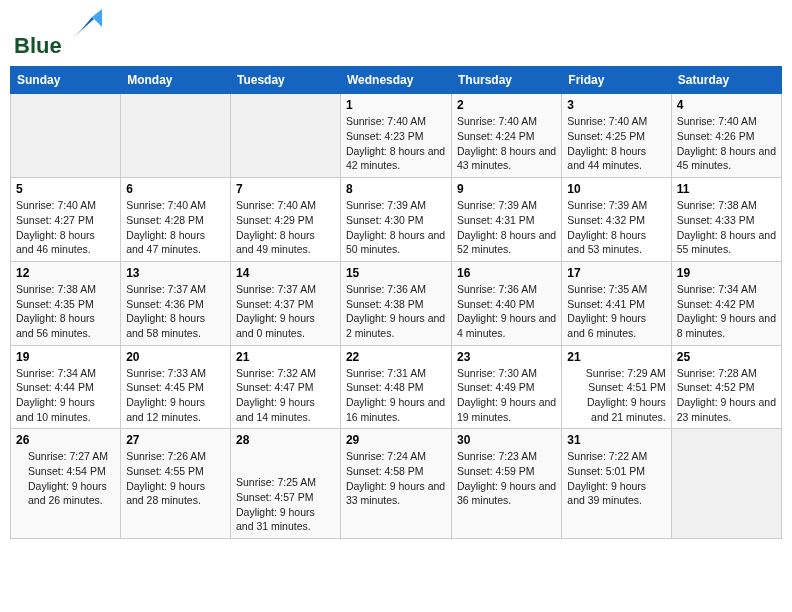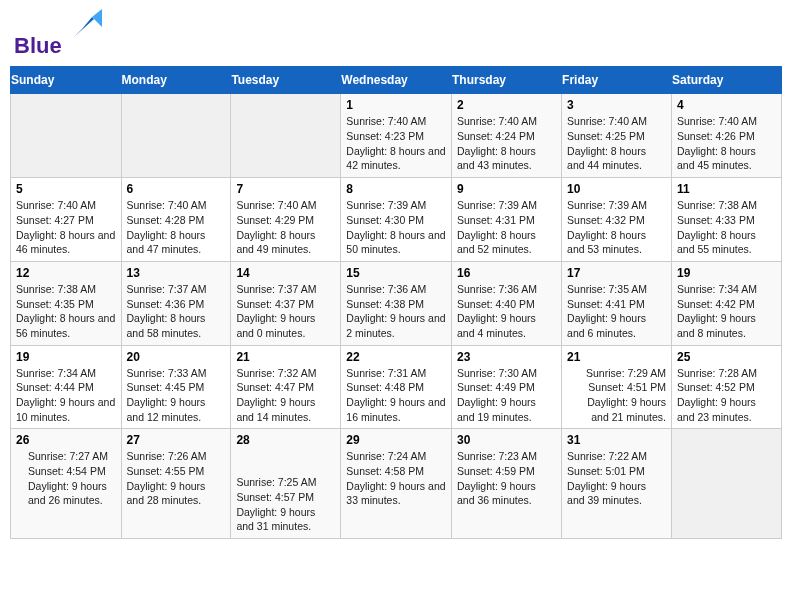--- a/index.html
+++ b/index.html
@@ -21,21 +21,21 @@
       display: flex;
       flex-direction: column;
       align-items: flex-start;
     }
     .logo-text {
       font-size: 22px;
       font-weight: bold;
       color: #1a1a2e;
       line-height: 1.1;
     }
-    .logo-text span.blue { color: #4c1d95; }
+    .logo-text span.blue { color: #14532d; }
     .title-area {
       text-align: right;
     }
     .month-title {
       font-size: 36px;
       font-weight: bold;
       color: #1a1a2e;
       line-height: 1.1;
     }
     .subtitle {
@@ -44,21 +44,21 @@
     }
     table {
       width: 100%;
       border-collapse: collapse;
       font-size: 11px;
     }
     thead tr th {
       background-color: #1565c0;
       color: #fff;
       text-align: left;
-      padding: 6px 0;
+      padding: 6px 6px;
       font-size: 12px;
       font-weight: bold;
       border: 1px solid #1565c0;
     }
     tbody tr td {
       vertical-align: top;
       border: 1px solid #ccc;
       padding: 4px 5px;
       width: 113px;
       min-height: 80px;

